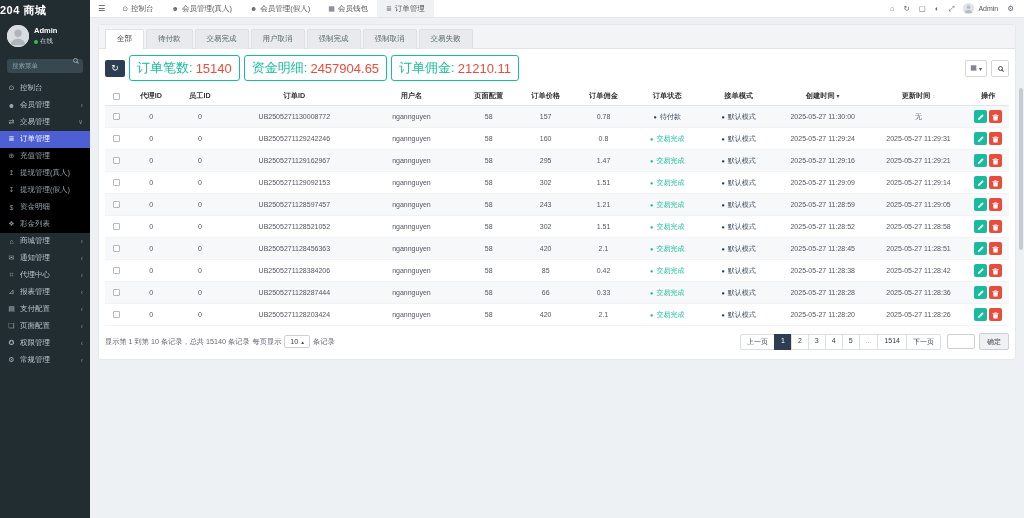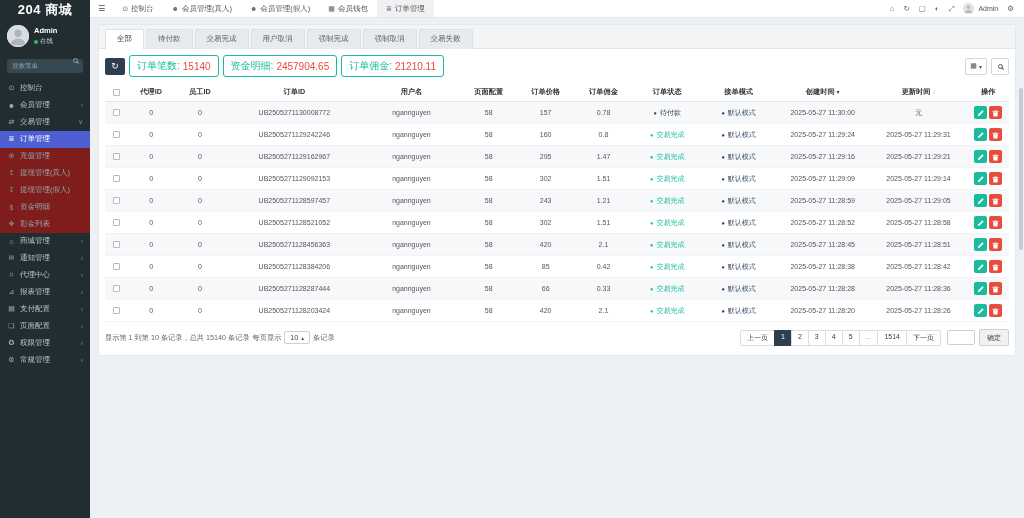--- a/index.html
+++ b/index.html
@@ -5,39 +5,39 @@
   :root{
     --accent:#4e5fd3; --teal:#18bc9c; --red:#e74c3c; --navy:#2c3e50;
     --sidebar-bg:#222d32; --green:#27c24c;
   }
   *{box-sizing:border-box; margin:0; padding:0;}
   html,body{width:1024px;height:518px;overflow:hidden;}
   body{font-family:"Liberation Sans","DejaVu Sans",sans-serif; background:#eef1f4; position:relative;}
 
   
   .sidebar{position:fixed;left:0;top:0;bottom:0;width:90px;background:var(--sidebar-bg);z-index:5;}
-  .brand{height:20px;line-height:20px;text-align:center;color:#fff;font-size:13px;font-weight:bold;letter-spacing:.5px;}
+  .brand{height:20px;line-height:20px;color:#fff;font-size:11px;font-weight:bold;letter-spacing:.5px;}
   .user-panel{display:flex;align-items:center;gap:5px;padding:5px 7px 4px;}
   .avatar{width:22px;height:22px;border-radius:50%;background:#d9dde0;overflow:hidden;flex:0 0 auto;}
   .avatar svg{width:22px;height:22px;display:block;}
   .user-name{color:#fff;font-size:7.5px;font-weight:bold;}
   .user-status{color:#cfd8dc;font-size:6.5px;display:flex;align-items:center;gap:2px;margin-top:2px;}
   .user-status .dot{width:4px;height:4px;border-radius:50%;background:var(--green);display:inline-block;}
   .search-box{margin:3px 7px 7px;position:relative;}
   .search-box input{width:100%;height:14px;background:#374850;border:none;border-radius:3px;color:#c3ccd1;
     font-size:6.5px;padding:0 14px 0 5px;outline:none;font-family:inherit;}
   .search-box input::placeholder{color:#8aa0ab;}
   .mag{display:inline-block;width:5px;height:5px;border:1px solid #8aa0ab;border-radius:50%;position:relative;}
   .mag::after{content:'';position:absolute;width:3px;height:1px;background:#8aa0ab;right:-2px;bottom:-1px;transform:rotate(45deg);}
   .search-box .mag{position:absolute;right:5px;top:4px;cursor:pointer;}
   .menu-item{height:17px;display:flex;align-items:center;gap:4px;padding:0 7px;font-size:7.5px;color:#b8c7ce;cursor:pointer;}
   .menu-item .mi-icon{width:9px;text-align:center;font-size:7px;flex:0 0 auto;color:#9db0b8;}
   .menu-item .mi-label{white-space:nowrap;overflow:hidden;}
   .menu-item .mi-chev{margin-left:auto;font-size:6.5px;color:#7f929b;}
-  .menu-item.sub{background:#7f1d1d;color:#97a6ad;}
+  .menu-item.sub{background:#000000;color:#97a6ad;}
   .menu-item.sub .mi-icon{color:#82939b;}
   .menu-item.active{background:var(--accent);color:#fff;}
   .menu-item.active .mi-icon{color:#fff;}
 
   
   .main{margin-left:90px;height:518px;}
   .topbar{height:18px;background:#fff;border-bottom:1px solid #e4e6e8;display:flex;align-items:center;font-size:7.5px;color:#555;}
   .hamburger{padding:0 8px;font-size:8px;cursor:pointer;color:#444;}
   .top-nav{display:flex;height:100%;}
   .tn-item{display:flex;align-items:center;gap:3px;padding:0 9px;height:100%;cursor:pointer;white-space:nowrap;}
@@ -56,21 +56,21 @@
   .tab{padding:4px 11px 5px;font-size:7.5px;color:#566;background:#e8eaed;border:1px solid #dde0e4;border-bottom:none;
        border-radius:2px 2px 0 0;cursor:pointer;margin-bottom:-1px;white-space:nowrap;}
   .tab.active{background:#fff;color:#333;font-family:Liberation Serif, serif;}
 
   
   .toolbar{display:flex;align-items:center;padding:6px;gap:4px;}
   .btn-refresh{width:20px;height:17px;background:var(--navy);color:#fff;border:none;border-radius:2px;font-size:9px;
        display:inline-flex;align-items:center;justify-content:center;cursor:pointer;}
   #stats{display:flex;gap:4px;}
   .badge{display:inline-flex;align-items:center;gap:3px;border:1px solid var(--teal);border-radius:3px;padding:3px 7px;
-       font-size:10px;background:#fff;white-space:nowrap;}
+       font-size:13px;background:#fff;white-space:nowrap;}
   .badge .bl{color:var(--teal);}
   .badge .bv{color:var(--red);text-align:center;}
   .toolbar-right{margin-left:auto;display:flex;gap:4px;}
   .btn-tool{height:17px;min-width:18px;border:1px solid #d3d7da;background:#fff;border-radius:2px;display:inline-flex;
        align-items:center;justify-content:center;gap:2px;font-size:7px;color:#556;padding:0 4px;cursor:pointer;}
   .btn-tool .caret{font-size:6px;}
   .mag.dark{border-color:#556;}
   .mag.dark::after{background:#556;}
 
   

